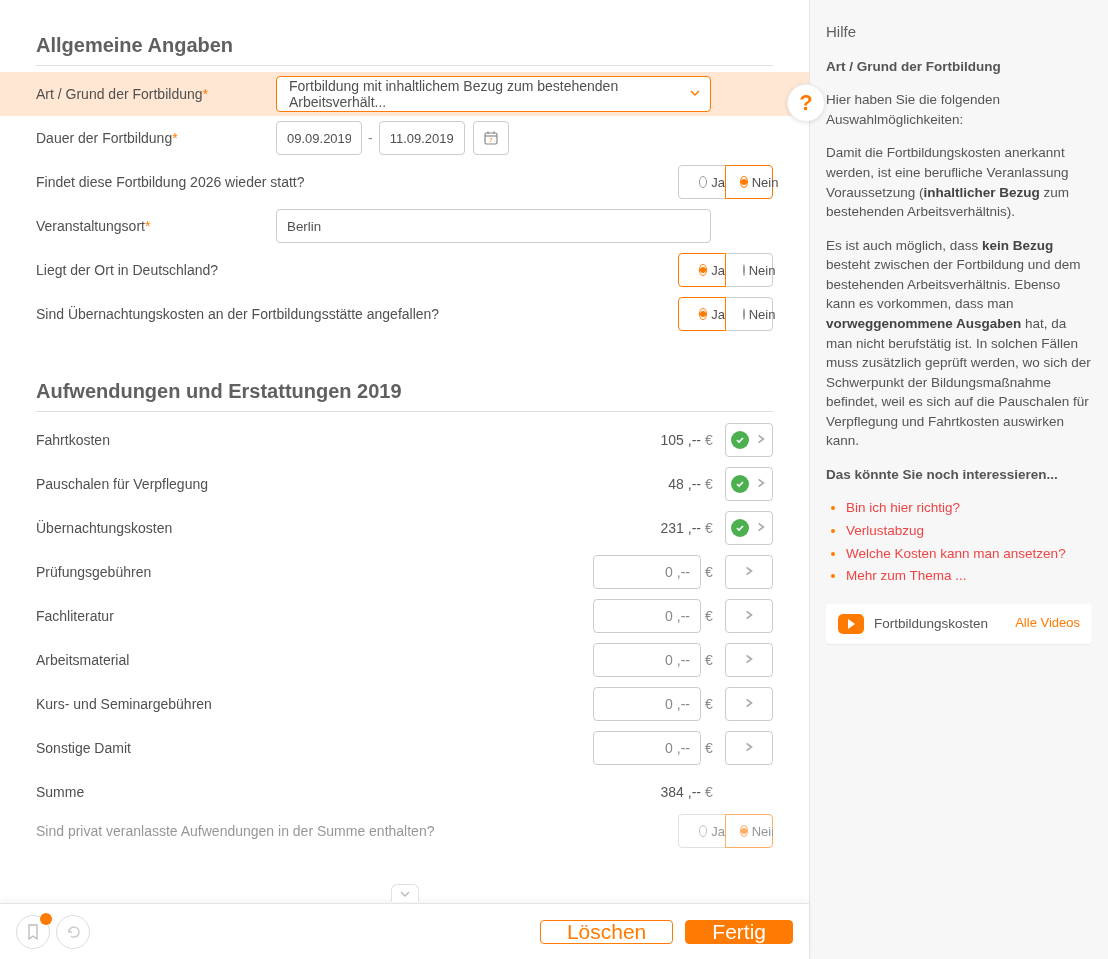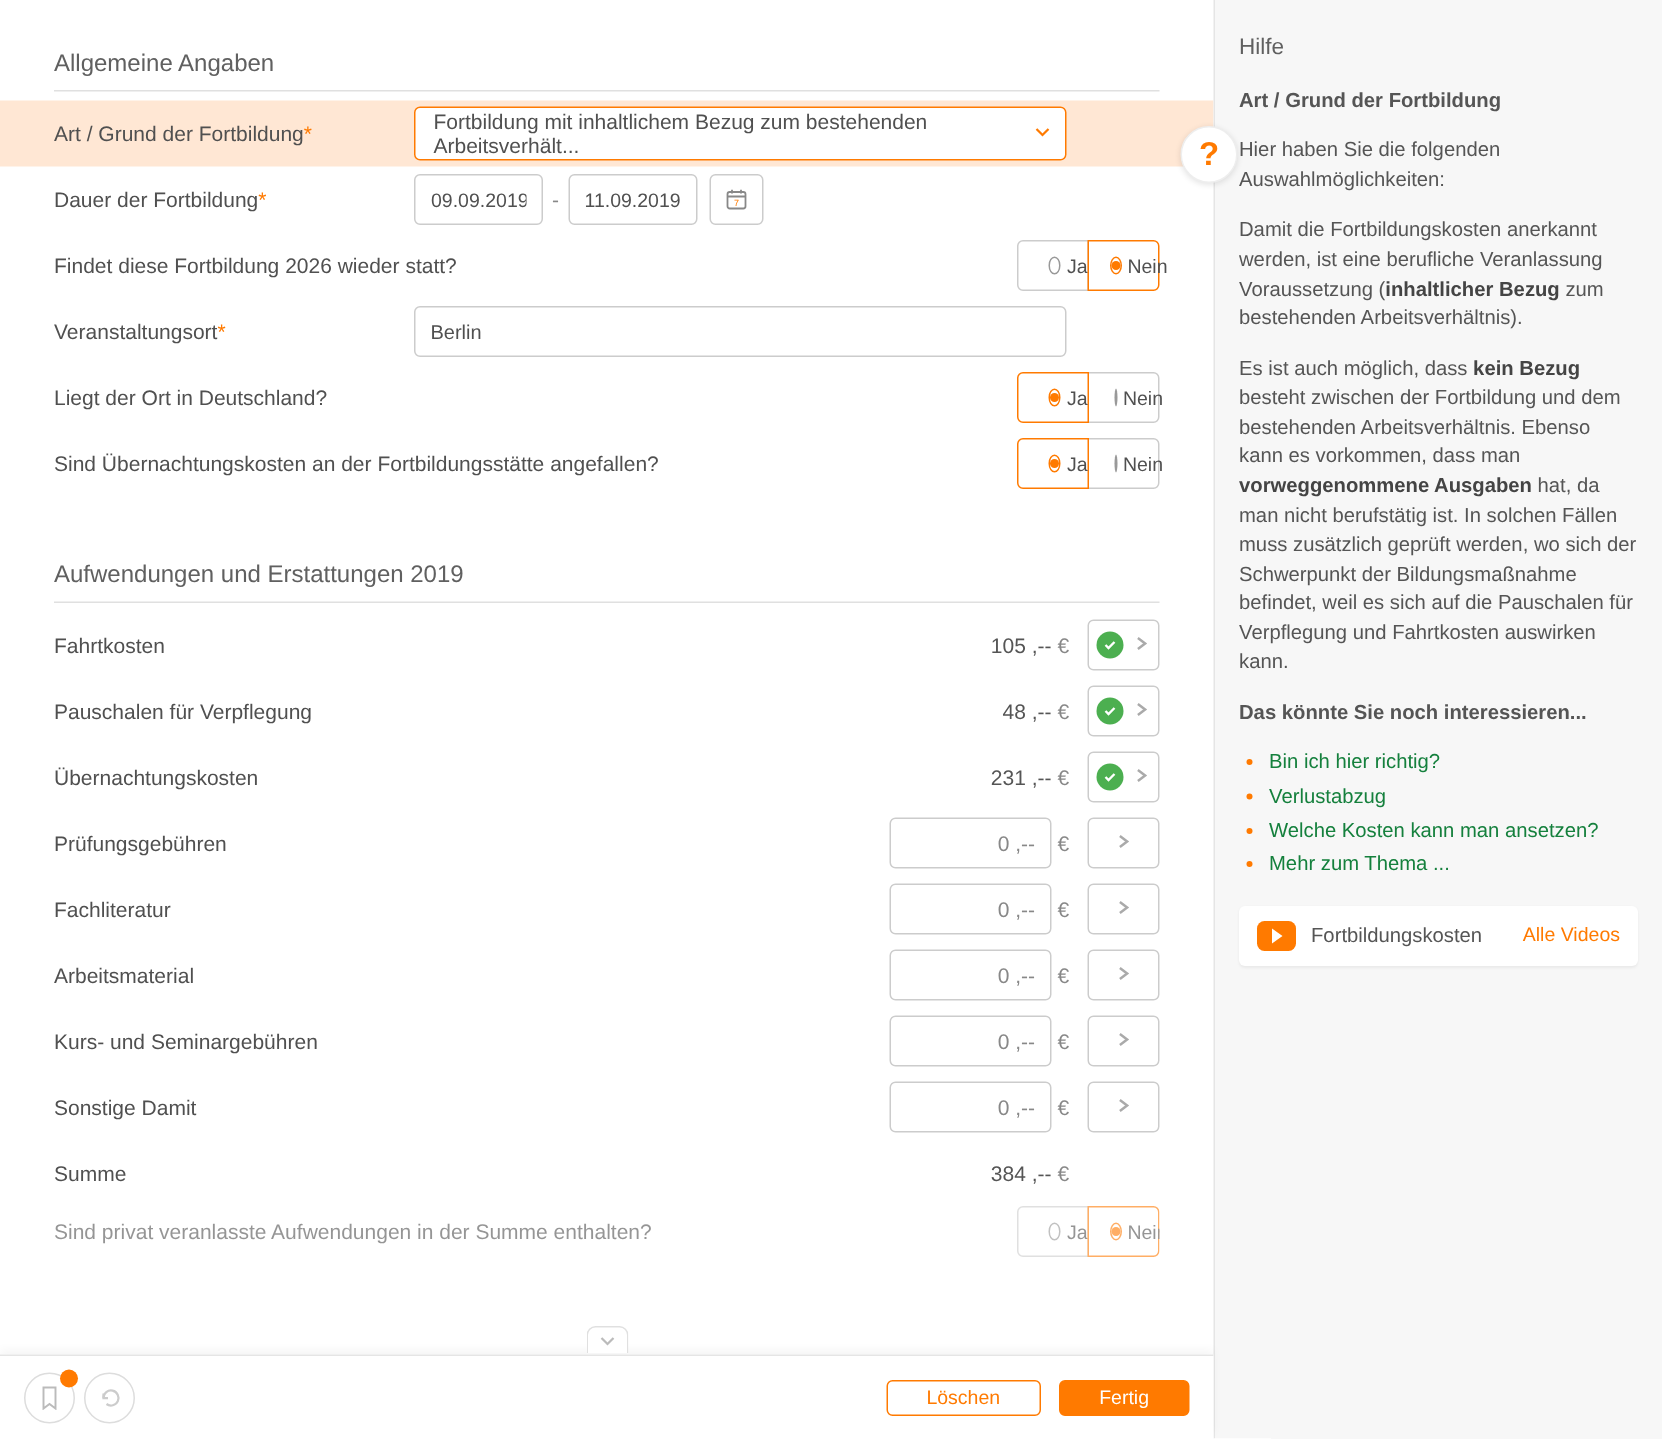--- a/index.html
+++ b/index.html
@@ -1,20 +1,20 @@
 <!DOCTYPE html>
 <html><head>
 <meta charset="utf-8">
 <style>
   * { box-sizing: border-box; }
   html, body { margin:0; padding:0; font-family: Arial, Helvetica, sans-serif; font-size:14px; color:#505050; background:#fff; }
   .app { display:flex; width:1108px; height:959px; position:relative; overflow:hidden; }
   .main { flex:1; display:flex; flex-direction:column; position:relative; border-right:1px solid #e5e5e5;}
   .content { flex:1; overflow-y:auto; padding:0 36px; }
-  h2.section-title { font-size:16px; font-weight:400; color:#606060; margin:34px 0 6px 0; border-bottom:1px solid #e0e0e0; padding-bottom:8px;}
+  h2.section-title { font-size:20px; font-weight:700; color:#606060; margin:34px 0 6px 0; border-bottom:1px solid #e0e0e0; padding-bottom:8px;}
   .row { display:flex; align-items:center; min-height:44px; padding:0 0; }
   .row .label { flex:0 0 240px; color:#505050; }
   .row .controls { flex:1; display:flex; align-items:center; }
   .req { color:#ff7a00; }
   .highlight { background:#ffe7d4; margin:0 -36px; padding:0 36px; }
   select.dropdown, .dropdown-mock {
     width:435px; height:36px; border:1.5px solid #ff7a00; border-radius:4px; padding:0 30px 0 12px; background:#fff; color:#505050; appearance:none; position:relative;
   }
   .dropdown-wrap { position:relative; width:435px; }
   .dropdown-wrap .chev { position:absolute; right:10px; top:50%; transform:translateY(-50%); pointer-events:none; color:#ff7a00; }
@@ -41,31 +41,31 @@
   .ok-badge svg { width:10px; height:10px; }
   .expense-row { display:flex; align-items:center; min-height:44px; }
   .expense-row .elabel { flex:1; color:#505050;}
   .sum-row { display:flex; align-items:center; min-height:44px; }
   .sum-row .elabel { flex:1;}
   .help-bubble { position:absolute; right:-16px; top:84px; width:38px; height:38px; border-radius:50%; background:#fff; border:1px solid #eee; box-shadow:0 1px 4px rgba(0,0,0,0.12); display:flex; align-items:center; justify-content:center; color:#ff7a00; font-size:22px; font-weight:bold; z-index:5;}
   .footer { height:56px; border-top:1px solid #e5e5e5; display:flex; align-items:center; padding:0 16px; background:#fff; box-shadow:0 -4px 6px rgba(0,0,0,0.04);}
   .foot-icon { width:34px; height:34px; border:1px solid #ddd; border-radius:50%; display:flex; align-items:center; justify-content:center; color:#bbb; margin-right:6px; background:#fff; cursor:pointer; position:relative;}
   .foot-icon .badge { position:absolute; top:-3px; right:-3px; width:12px; height:12px; background:#ff7a00; border-radius:50%; color:#fff; font-size:8px; display:flex; align-items:center; justify-content:center;}
   .footer .spacer { flex:1;}
-  .btn { height:24px; padding:0 26px; border-radius:4px; font-size:13px; cursor:pointer; display:flex; align-items:center; justify-content:center;}
+  .btn { height:24px; padding:0 26px; border-radius:4px; font-size:21px; cursor:pointer; display:flex; align-items:center; justify-content:center;}
   .btn.outline { border:1.5px solid #ff7a00; color:#ff7a00; background:#fff; margin-right:12px;}
   .btn.filled { background:#ff7a00; color:#fff; border:1.5px solid #ff7a00;}
   .sidebar { width:298px; background:#f7f7f7; padding:21px 16px; overflow-y:auto; font-size:13.5px; line-height:1.45; color:#555;}
   .sidebar h3 { font-size:15px; font-weight:400; color:#606060; margin:0 0 14px 0;}
   .sidebar .stitle { font-weight:bold; color:#555; margin-bottom:14px;}
   .sidebar p { margin:0 0 14px 0;}
   .sidebar b { color:#444;}
   .sidebar ul { margin:4px 0 18px 0; padding-left:20px;}
   .sidebar ul li { color:#ff7a00; margin:3px 0;}
-  .sidebar ul li a { color:#15803d; text-decoration:none; cursor:pointer;}
+  .sidebar ul li a { color:#ef4444; text-decoration:none; cursor:pointer;}
   .video-box { background:#fff; border-radius:4px; padding:10px 12px; display:flex; align-items:center; box-shadow:0 1px 2px rgba(0,0,0,0.06);}
   .play-icon { width:26px; height:20px; background:#ff7a00; border-radius:5px; display:flex; align-items:center; justify-content:center; margin-right:10px;}
   .play-icon::after { content:""; border-left:7px solid #fff; border-top:5px solid transparent; border-bottom:5px solid transparent;}
   .video-box .vl { flex:1; color:#555;}
   .video-box .all { color:#ff7a00; font-size:13px; cursor:pointer;}
   .cut-row { min-height:30px; overflow:hidden; opacity:0.6;}
   .chev svg, .chevr svg { width:12px; height:12px; }
   .chevr { color:#aaa;}
   .scroll-hint { position:absolute; left:50%; bottom:57px; transform:translateX(-50%); width:28px; height:18px; background:#fff; border:1px solid #e0e0e0; border-bottom:none; border-radius:6px 6px 0 0; display:flex; align-items:center; justify-content:center; color:#bbb; z-index:4;}
 </style>

